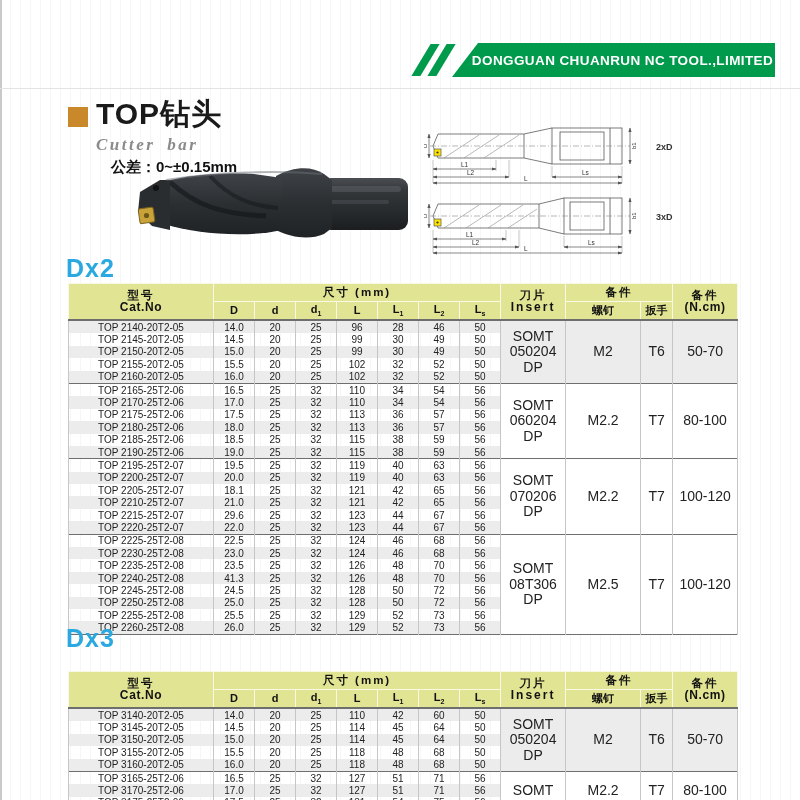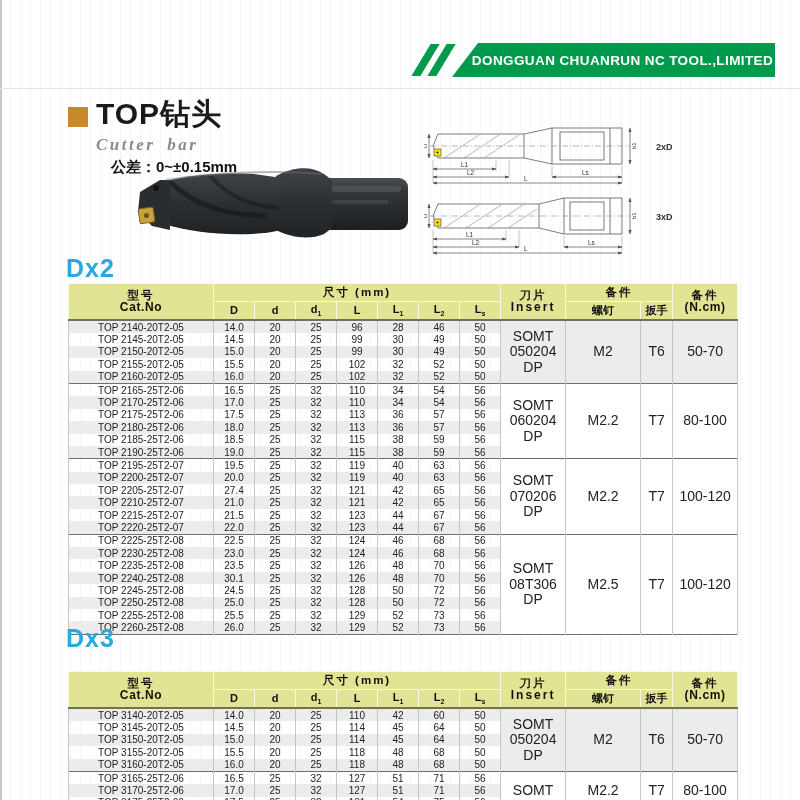--- a/index.html
+++ b/index.html
@@ -390,41 +390,41 @@
             <td>20.0</td>
             <td>25</td>
             <td>32</td>
             <td>119</td>
             <td>40</td>
             <td>63</td>
             <td>56</td>
           </tr>
           <tr class="even">
             <td class="cat">TOP 2205-25T2-07</td>
-            <td>27.4</td>
+            <td>18.1</td>
             <td>25</td>
             <td>32</td>
             <td>121</td>
             <td>42</td>
             <td>65</td>
             <td>56</td>
           </tr>
           <tr class="odd">
             <td class="cat">TOP 2210-25T2-07</td>
             <td>21.0</td>
             <td>25</td>
             <td>32</td>
             <td>121</td>
             <td>42</td>
             <td>65</td>
             <td>56</td>
           </tr>
           <tr class="even">
             <td class="cat">TOP 2215-25T2-07</td>
-            <td>21.5</td>
+            <td>29.6</td>
             <td>25</td>
             <td>32</td>
             <td>123</td>
             <td>44</td>
             <td>67</td>
             <td>56</td>
           </tr>
           <tr class="odd">
             <td class="cat">TOP 2220-25T2-07</td>
             <td>22.0</td>
@@ -466,21 +466,21 @@
             <td>23.5</td>
             <td>25</td>
             <td>32</td>
             <td>126</td>
             <td>48</td>
             <td>70</td>
             <td>56</td>
           </tr>
           <tr class="odd">
             <td class="cat">TOP 2240-25T2-08</td>
-            <td>30.1</td>
+            <td>41.3</td>
             <td>25</td>
             <td>32</td>
             <td>126</td>
             <td>48</td>
             <td>70</td>
             <td>56</td>
           </tr>
           <tr class="even">
             <td class="cat">TOP 2245-25T2-08</td>
             <td>24.5</td>

